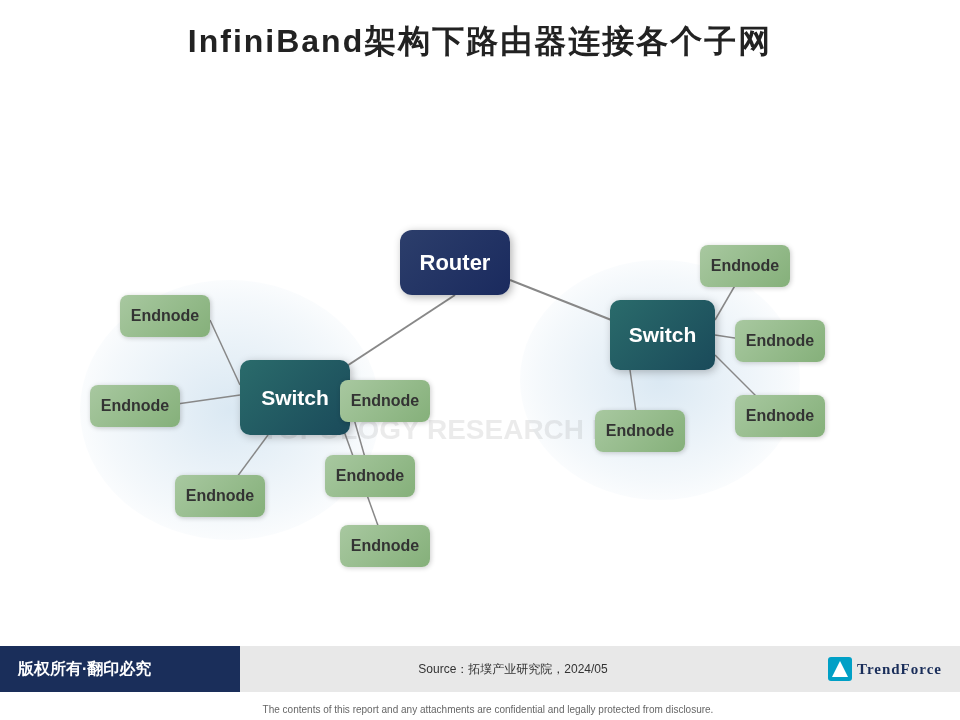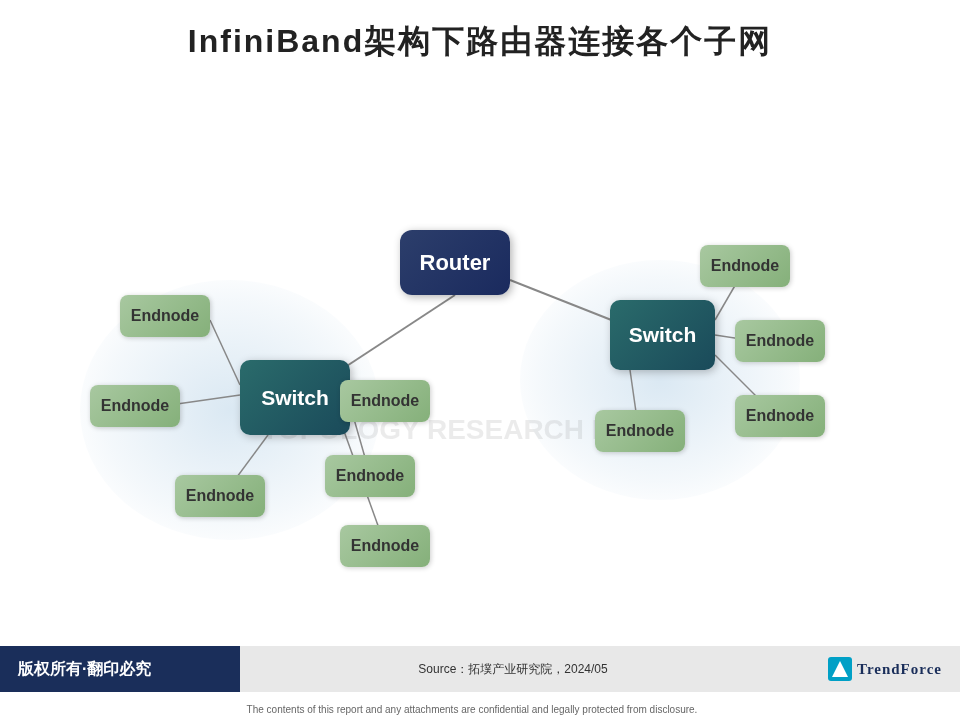--- a/index.html
+++ b/index.html
@@ -181,21 +181,21 @@
       font-size: 15px;
       font-weight: bold;
       color: #1a2e5a;
       font-family: serif;
       letter-spacing: 1px;
     }
 
     .disclaimer {
       position: absolute;
       bottom: 5px;
-      left: 0;
+      left: 16px;
       width: 944px;
       text-align: center;
       font-size: 10px;
       color: #666;
     }
 
     
     .watermark {
       position: absolute;
       top: 280px;

